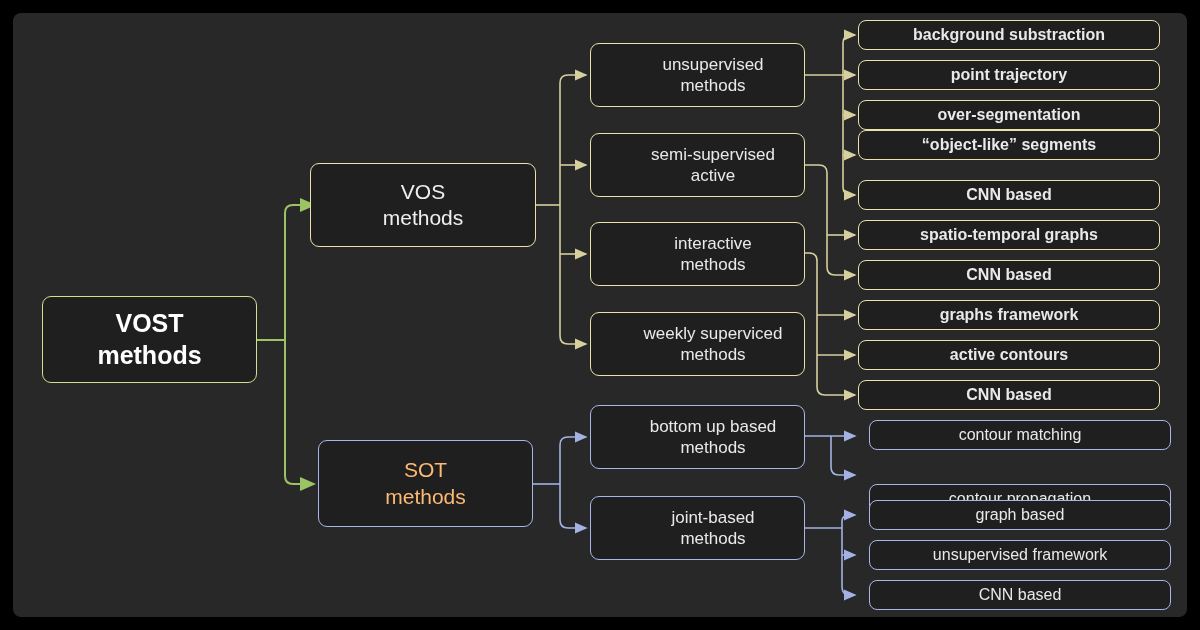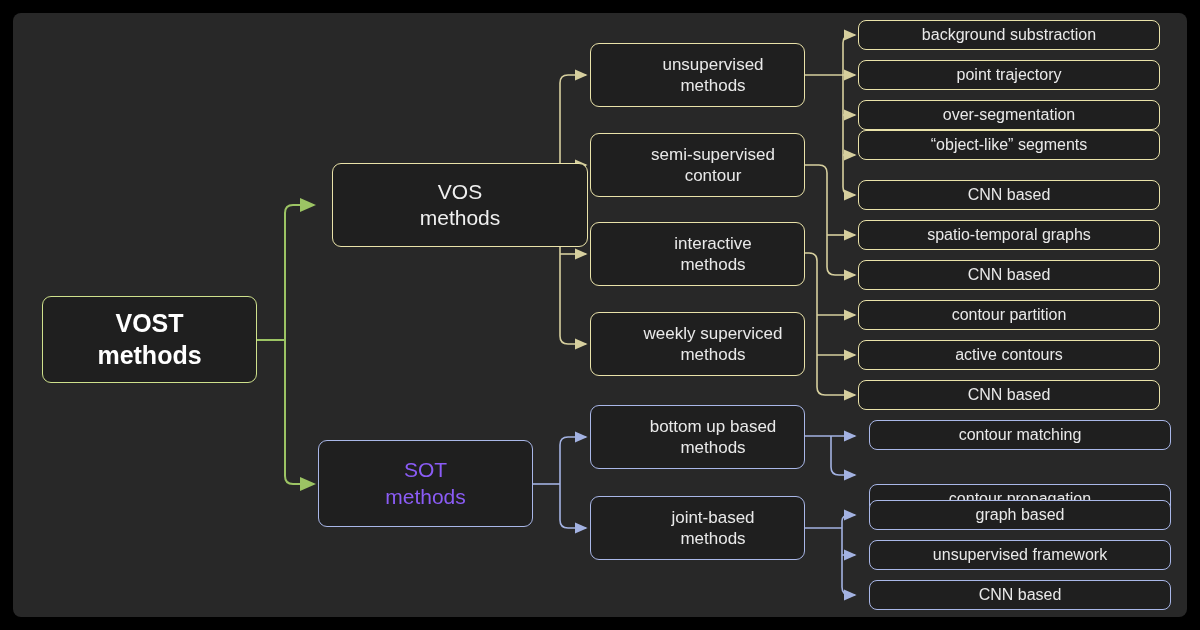--- a/index.html
+++ b/index.html
@@ -6,26 +6,26 @@
   .stage{position:relative;width:1200px;height:630px;background:#000;overflow:hidden;
          font-family:"Liberation Sans",sans-serif;}
   .panel{position:absolute;left:13px;top:13px;right:13px;bottom:13px;
          background:#282828;border-radius:8px;}
   svg.wires{position:absolute;left:0;top:0;width:1200px;height:630px;}
   .node{position:absolute;box-sizing:border-box;display:flex;align-items:center;justify-content:center;
         text-align:center;background:#1f1f1f;border-radius:9px;color:#e9e9e9;
         white-space:pre-line;line-height:1.25;}
   .root{border:1.5px solid #cfe18c;font-size:25px;font-weight:bold;color:#ffffff;}
   .big-khaki{border:1px solid #e9e2a9;font-size:21px;color:#efefef;}
-  .big-blue{border:1px solid #a9b7e8;font-size:21px;color:#8b5cf6;}
+  .big-blue{border:1px solid #a9b7e8;font-size:21px;color:#fdba74;}
   .mid{left:590px;width:215px;height:64px;font-size:17px;padding-left:31px;}
   .mid-khaki{border:1px solid #e9e2a9;}
   .mid-blue{border:1px solid #a9b7e8;}
   .leaf{left:858px;width:302px;height:30px;font-size:16px;border-radius:8px;}
-  .leaf-khaki{border:1px solid #e9e2a9;}
+  .leaf-khaki{border:1px solid #e9e2a9;font-weight:bold;}
   .leaf-blue{border:1px solid #a9b7e8;margin-left:11px;}
 </style>
 </head>
 <body>
 
 <div class="stage">
   <div class="panel"></div>
 
   <svg class="wires" viewBox="0 0 1200 630">
     <defs>
@@ -78,46 +78,46 @@
       <path d="M805,528 H842"></path>
       <path d="M842,528 V521 Q842,515 850,515 H855" marker-end="url(#ab)"></path>
       <path d="M842,555 H855" marker-end="url(#ab)"></path>
       <path d="M842,528 V587 Q842,595 850,595 H855" marker-end="url(#ab)"></path>
     </g>
   </svg>
 
   <div class="node root" style="left:42px;top:296px;width:215px;height:87px">VOST
 methods</div>
 
-  <div class="node big-khaki" style="left:332px;top:163px;width:256px;height:84px">VOS
+  <div class="node big-khaki" style="left:310px;top:163px;width:226px;height:84px">VOS
 methods</div>
   <div class="node big-blue" style="left:318px;top:440px;width:215px;height:87px">SOT
 methods</div>
 
   <div class="node mid mid-khaki" style="top:43px">unsupervised
 methods</div>
   <div class="node mid mid-khaki" style="top:133px">semi-supervised
-contour</div>
+active</div>
   <div class="node mid mid-khaki" style="top:222px">interactive
 methods</div>
   <div class="node mid mid-khaki" style="top:312px">weekly superviced
 methods</div>
   <div class="node mid mid-blue" style="top:405px">bottom up based
 methods</div>
   <div class="node mid mid-blue" style="top:496px">joint-based
 methods</div>
 
   <div class="node leaf leaf-khaki" style="top:20px">background substraction</div>
   <div class="node leaf leaf-khaki" style="top:60px">point trajectory</div>
   <div class="node leaf leaf-khaki" style="top:100px">over-segmentation</div>
   <div class="node leaf leaf-khaki" style="top:130px">“object-like” segments</div>
   <div class="node leaf leaf-khaki" style="top:180px">CNN based</div>
   <div class="node leaf leaf-khaki" style="top:220px">spatio-temporal graphs</div>
   <div class="node leaf leaf-khaki" style="top:260px">CNN based</div>
-  <div class="node leaf leaf-khaki" style="top:300px">contour partition</div>
+  <div class="node leaf leaf-khaki" style="top:300px">graphs framework</div>
   <div class="node leaf leaf-khaki" style="top:340px">active contours</div>
   <div class="node leaf leaf-khaki" style="top:380px">CNN based</div>
   <div class="node leaf leaf-blue" style="top:420px">contour matching</div>
   <div class="node leaf leaf-blue" style="top:484px">contour propagation</div>
   <div class="node leaf leaf-blue" style="top:500px">graph based</div>
   <div class="node leaf leaf-blue" style="top:540px">unsupervised framework</div>
   <div class="node leaf leaf-blue" style="top:580px">CNN based</div>
 </div>
 
 </body></html>

